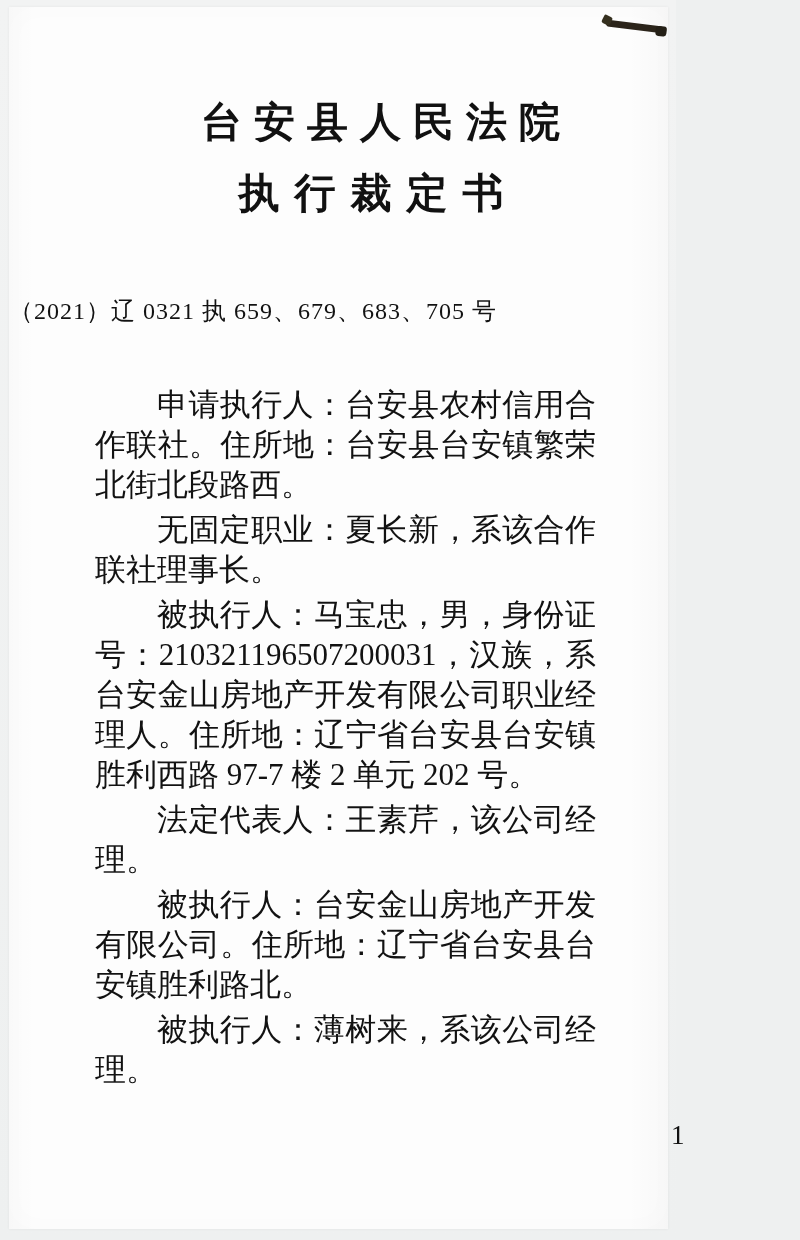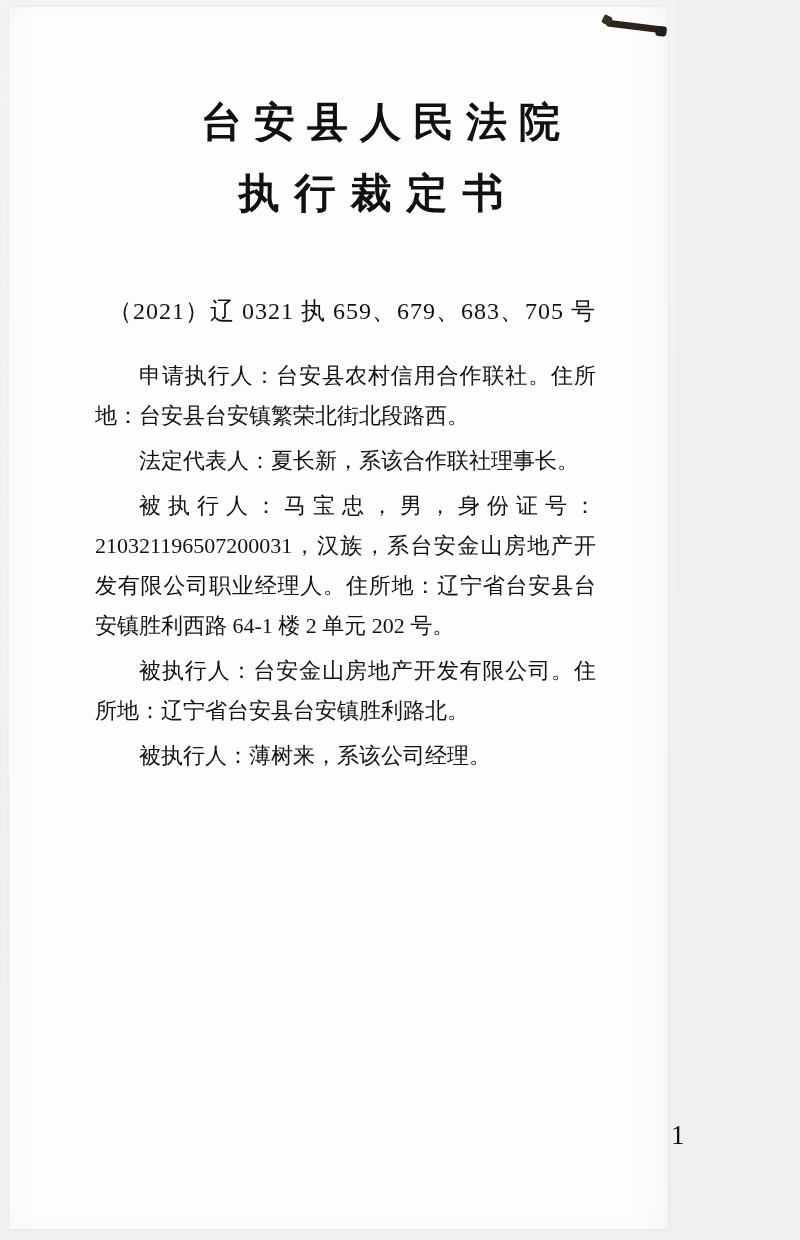--- a/index.html
+++ b/index.html
@@ -75,28 +75,28 @@
     text-align: center;
     transform: translateX(40px);
     font-size: 41px;
     font-weight: bold;
     letter-spacing: 15px;
     color: #111;
   }
   .case-number {
     margin-top: 74px;
     padding-right: 72px;
-    text-align: right;
+    text-align: left;
     font-size: 24px;
     letter-spacing: 1px;
     color: #121212;
   }
   .doc-body {
-    margin: 29px 72px 0 86px;
-    font-size: 22px;
+    margin: 58px 72px 0 86px;
+    font-size: 31px;
     line-height: 40px;
     text-align: justify;
     color: #121212;
   }
   .doc-body p {
     margin: 0 0 5px 0;
     text-indent: 2em;
   }
   .page-number {
     position: absolute;
@@ -115,22 +115,23 @@
     <div class="staple"></div>
 
     <h1 class="court-name">台安县人民法院</h1>
 
     <h2 class="doc-title">执行裁定书</h2>
 
     <div class="case-number">（2021）辽 0321 执 659、679、683、705 号</div>
 
     <div class="doc-body">
       <p>申请执行人：台安县农村信用合作联社。住所地：台安县台安镇繁荣北街北段路西。</p>
-      <p>法定代表人：夏长新，系该合作联社理事长。</p>
-      <p>被执行人：马宝忠，男，身份证号：210321196507200031，汉族，系台安金山房地产开发有限公司职业经理人。住所地：辽宁省台安县台安镇胜利西路 64-1 楼 2 单元 202 号。</p>
+      <p>无固定职业：夏长新，系该合作联社理事长。</p>
+      <p>被执行人：马宝忠，男，身份证号：210321196507200031，汉族，系台安金山房地产开发有限公司职业经理人。住所地：辽宁省台安县台安镇胜利西路 97-7 楼 2 单元 202 号。</p>
+      <p>法定代表人：王素芹，该公司经理。</p>
       <p>被执行人：台安金山房地产开发有限公司。住所地：辽宁省台安县台安镇胜利路北。</p>
       <p>被执行人：薄树来，系该公司经理。</p>
     </div>
 
     <div class="page-number">1</div>
 
   </div>
 </div>
 
 </body></html>

